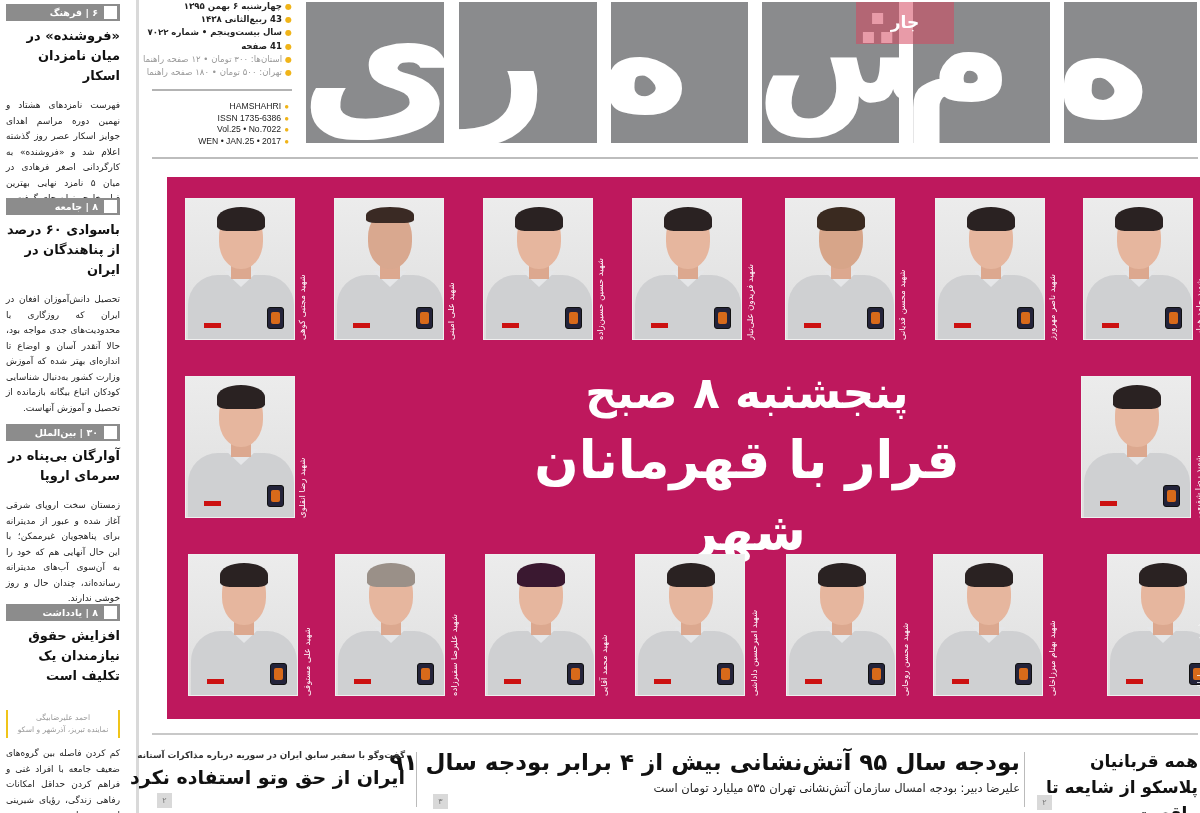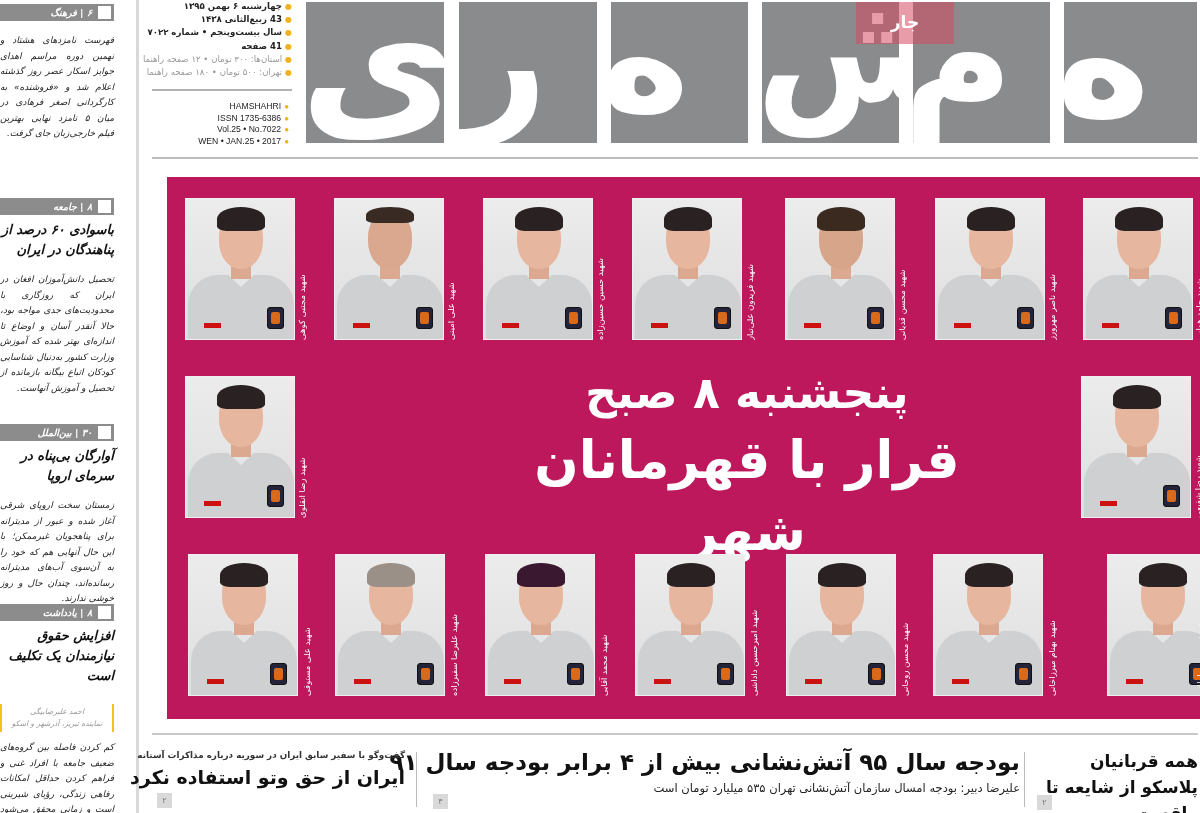--- a/index.html
+++ b/index.html
@@ -2,26 +2,26 @@
 <html><head>
 <meta charset="utf-8">
 <style>
   * { box-sizing: border-box; margin: 0; padding: 0; }
   html, body { width: 1200px; height: 813px; overflow: hidden; background: #ffffff; }
   body { position: relative; font-family: "DejaVu Sans", sans-serif; color: #111; direction: rtl; }
 
   
   .sidebar { position: absolute; left: 0; top: 0; width: 137px; height: 813px; background: #fff; }
   .sidebar-divider { position: absolute; left: 136px; top: 0; width: 3px; height: 813px; background: #d9d9d9; }
-  .section { position: absolute; left: 0; width: 114px; font-style: italic; }
+  .section { position: absolute; left: 6px; width: 114px; }
   .section-tag { height: 17px; background: #8c8c8c; color: #fff; font-size: 9.5px; line-height: 17px; padding-right: 22px; position: relative; font-weight: bold; }
   .section-tag .box { position: absolute; right: 3px; top: 2px; width: 13px; height: 13px; background: #fff; }
   .section-title { font-family: "DejaVu Sans", sans-serif; font-weight: bold; font-size: 13px; line-height: 20px; margin-top: 5px; text-align: right; color: #111; }
   .section-body { font-size: 9px; line-height: 15.5px; margin-top: 12px; text-align: justify; color: #222; }
-  .byline { margin-top: 18px; border-left: 2px solid #f0c419; border-right: 2px solid #f0c419; text-align: center; font-size: 7.5px; line-height: 12px; color: #999; padding: 2px 4px; }
+  .byline { margin-top: 24px; border-left: 2px solid #f0c419; border-right: 2px solid #f0c419; text-align: center; font-size: 7.5px; line-height: 12px; color: #999; padding: 2px 4px; }
 
   
   .meta { position: absolute; left: 152px; top: 0; width: 140px; height: 160px; direction: rtl; }
   .meta-line { font-size: 8.6px; line-height: 13.2px; font-weight: bold; color: #222; white-space: nowrap; }
   .meta-line.light { font-weight: normal; color: #999; }
   .dot { color: #f0b419; font-size: 8px; margin-left: 3px; }
   .meta-sep { height: 2px; background: #b3b3b3; margin: 10px 0 10px 0; }
   .meta-en { direction: ltr; text-align: right; font-family: "Liberation Sans", sans-serif; font-size: 8.6px; line-height: 11.5px; color: #222; }
   .meta-en .dot { margin: 0 3px; }
 
@@ -62,20 +62,21 @@
 
 <div class="sidebar">
 
   <div class="section" style="top:4px;">
     <div class="section-tag">
       <span class="box"></span>
       <span>۶</span>
       <span>|</span>
       <span>فرهنگ</span>
     </div>
+    <div class="section-title">«فروشنده» در میان نامزدان اسکار</div>
     <div class="section-body">فهرست نامزدهای هشتاد و نهمین دوره مراسم اهدای جوایز اسکار عصر روز گذشته اعلام شد و «فروشنده» به کارگردانی اصغر فرهادی در میان ۵ نامزد نهایی بهترین فیلم خارجی‌زبان جای گرفت.</div>
   </div>
 
   <div class="section" style="top:198px;">
     <div class="section-tag">
       <span class="box"></span>
       <span>۸</span>
       <span>|</span>
       <span>جامعه</span>
     </div>

